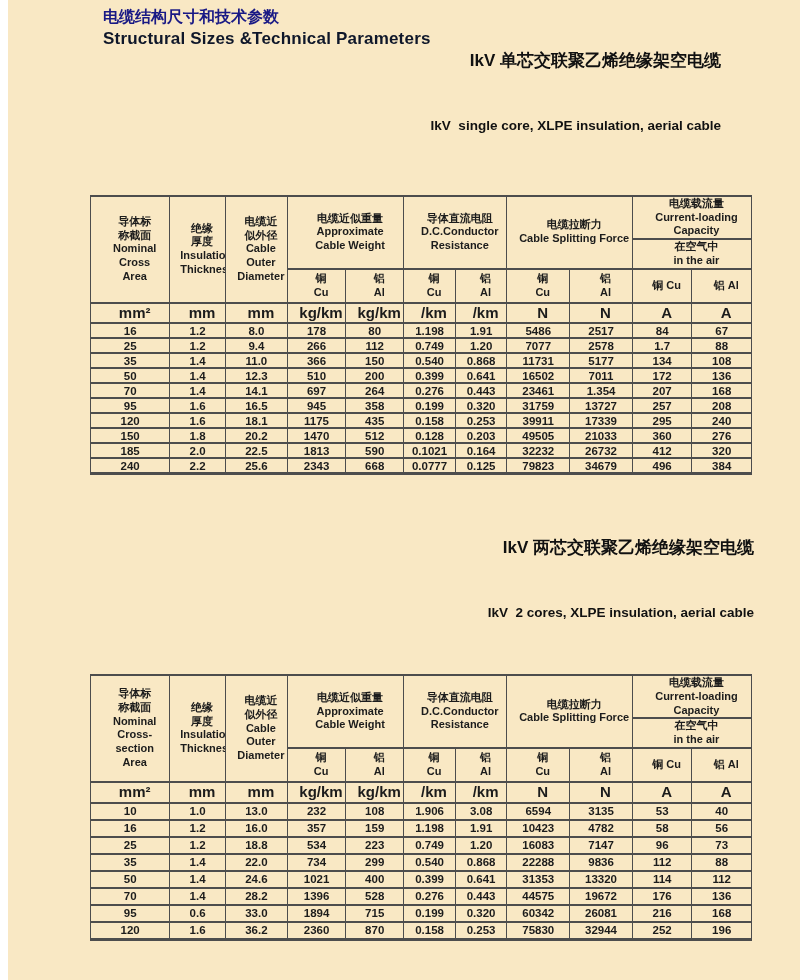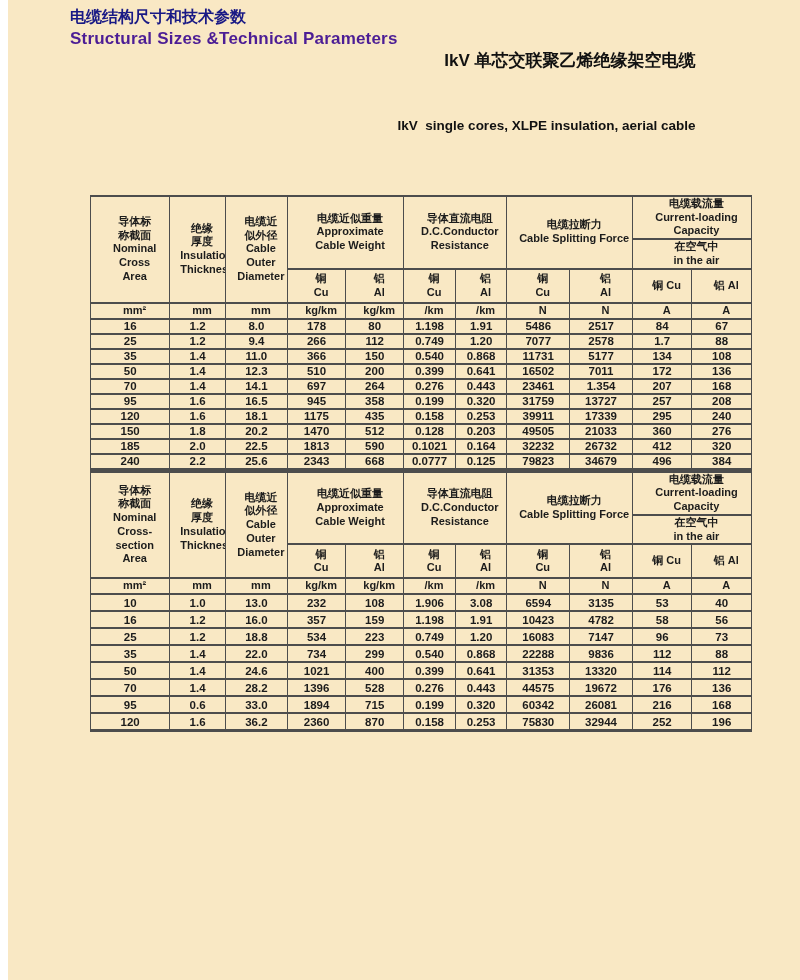--- a/index.html
+++ b/index.html
@@ -7,23 +7,23 @@
     width:800px;height:980px;
     background:#f9e8c4;
     font-family:"Liberation Sans","DejaVu Sans",sans-serif;
     position:relative;
     color:#1a1a1a;
     overflow:hidden;
   }
   .left-strip{position:absolute;left:0;top:0;width:8px;height:980px;background:#ffffff;}
   .content{position:absolute;left:70px;top:6px;width:684px;}
 
-  .page-header{display:flex;justify-content:flex-start;align-items:flex-start;margin-bottom:16px;}
+  .page-header{display:flex;justify-content:center;align-items:flex-start;margin-bottom:16px;}
   .title-zh{color:#191985;font-weight:bold;font-size:16px;line-height:1.4;}
-  .title-en{color:#4c1d95;font-weight:bold;font-size:17px;line-height:1.3;letter-spacing:.2px;}
+  .title-en{color:#0f172a;font-weight:bold;font-size:17px;line-height:1.3;letter-spacing:.2px;}
   .sec-heading{text-align:right;font-weight:bold;font-size:13.5px;line-height:1.55;color:#111;white-space:pre-wrap;}
   .sec-heading .zh{font-size:17px;}
   .mid-heading{margin:18px 0 8px 0;}
 
   table.cable{
     width:662px;margin-left:20px;
     border-collapse:collapse;table-layout:fixed;
   }
   table.cable th,table.cable td{
     border-left:1px solid #4d4d4d;border-right:1px solid #4d4d4d;
@@ -32,39 +32,39 @@
     padding:0 1px;
     font-weight:600;
     color:#1c1c1c;
     overflow:hidden;
   }
   table.cable{border-bottom:3px solid #4d4d4d;}
   table.cable th{font-size:11px;line-height:1.25;white-space:pre-line;padding-left:10px;}
   tr.hr1 th{height:30px;}
   tr.hr2 th{height:26px;margin-left:48px;}
   tr.hr3 th{height:32px;}
-  tr.units th{height:14px;font-size:11px;}
+  tr.units th{height:14px;font-size:15px;}
   table.cable tbody td{font-size:11.5px;height:13px;line-height:1.05;}
   table.t2 tbody td,table.t3 tbody td{height:15px;}
 </style>
 </head>
 <body>
 
 <div class="left-strip"></div>
 
 <div class="content">
 
   <div class="page-header">
     <div>
       <div class="title-zh">电缆结构尺寸和技术参数</div>
       <div class="title-en">Structural Sizes &amp;Technical Parameters</div>
     </div>
     <div class="sec-heading">
       <div class="zh">IkV 单芯交联聚乙烯绝缘架空电缆</div>
-      <div>IkV  single cores, XLPE insulation, aerial cable</div>
+      <div>IkV  single core, XLPE insulation, aerial cable</div>
     </div>
   </div>
 
   <div>
     <div>
         <table class="cable t1">
           <colgroup>
             <col style="width: 12%;">
             <col style="width: 8.4%;">
             <col style="width: 9.4%;">
@@ -267,20 +267,24 @@
               <td>79823</td>
               <td>34679</td>
               <td>496</td>
               <td>384</td>
             </tr>
           </tbody>
         </table>
       </div>
   </div>
 
+  <div class="sec-heading mid-heading">
+    <div class="zh">IkV 两芯交联聚乙烯绝缘架空电缆</div>
+    <div>IkV  2 cores, XLPE insulation, aerial cable</div>
+  </div>
 
   <div>
     <div>
         <table class="cable t2">
           <colgroup>
             <col style="width: 12%;">
             <col style="width: 8.4%;">
             <col style="width: 9.4%;">
             <col style="width: 8.8%;">
             <col style="width: 8.8%;">

